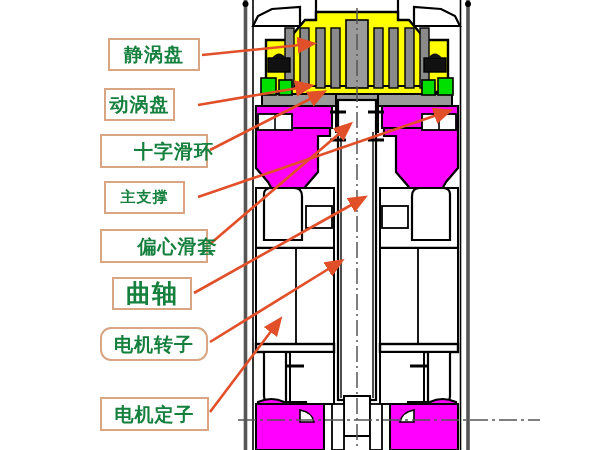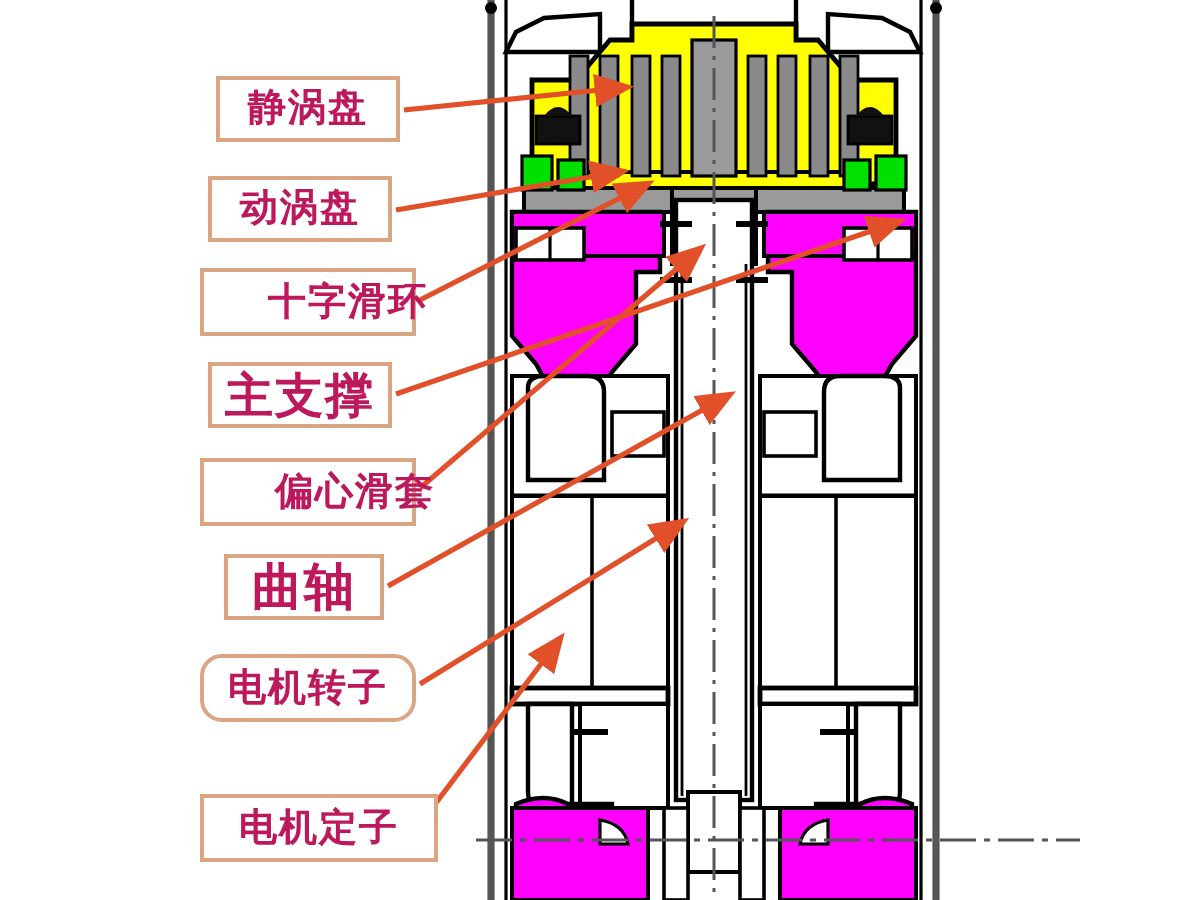--- a/index.html
+++ b/index.html
@@ -7,21 +7,21 @@
        font-family:"DejaVu Sans","Liberation Sans",sans-serif;}
   #stage{position:absolute;left:0;top:0;width:600px;height:450px;background:#fff;}
   #svgroot{position:absolute;left:0;top:0;width:600px;height:450px;}
 
   .label-box{
     position:absolute;
     background:#ffffff;
     border:2px solid #d9a583;
     box-sizing:border-box;
     display:flex;align-items:center;justify-content:center;
-    color:#be185d;
+    color:#15803d;
     font-weight:bold;
     letter-spacing:1px;
     white-space:nowrap;
     font-family:"DejaVu Sans","Liberation Sans",sans-serif;
   }
   .lb-txt{display:block;line-height:1;}
 </style>
 </head>
 <body>
 
@@ -174,36 +174,36 @@
         <line x1="194" y1="293" x2="353" y2="204" stroke="#E2502A" stroke-width="2.6" marker-end="url(#ah)"></line>
         <line x1="210" y1="342" x2="330" y2="268" stroke="#E2502A" stroke-width="2.6" marker-end="url(#ah)"></line>
         <line x1="210" y1="412" x2="272" y2="330" stroke="#E2502A" stroke-width="2.6" marker-end="url(#ah)"></line>
       </g>
   </svg>
 
   <div id="labels">
       <div class="label-box" style="left: 108px; top: 38px; width: 92px; height: 33px; font-size: 19px;">
         <span class="lb-txt">静涡盘</span>
       </div>
-      <div class="label-box" style="left: 104px; top: 88px; width: 92px; height: 33px; font-size: 19px;">
+      <div class="label-box" style="left: 104px; top: 88px; width: 71px; height: 33px; font-size: 19px;">
         <span class="lb-txt">动涡盘</span>
       </div>
       <div class="label-box" style="left: 100px; top: 134px; width: 108px; height: 34px; font-size: 19px; padding-left: 40px;">
         <span class="lb-txt">十字滑环</span>
       </div>
-      <div class="label-box" style="left: 104px; top: 181px; width: 92px; height: 33px; font-size: 24px;">
+      <div class="label-box" style="left: 104px; top: 181px; width: 81px; height: 33px; font-size: 15px;">
         <span class="lb-txt">主支撑</span>
       </div>
       <div class="label-box" style="left: 100px; top: 229px; width: 108px; height: 34px; font-size: 19px; padding-left: 47px;">
         <span class="lb-txt">偏心滑套</span>
       </div>
       <div class="label-box" style="left: 112px; top: 277px; width: 80px; height: 33px; font-size: 25px;">
         <span class="lb-txt">曲轴</span>
       </div>
       <div class="label-box" style="left: 100px; top: 327px; width: 108px; height: 34px; font-size: 19px; border-radius: 11px;">
         <span class="lb-txt">电机转子</span>
       </div>
-      <div class="label-box" style="left: 100px; top: 397px; width: 119px; height: 34px; font-size: 19px;">
+      <div class="label-box" style="left: 100px; top: 397px; width: 109px; height: 34px; font-size: 19px;">
         <span class="lb-txt">电机定子</span>
       </div>
     </div>
 
 </div>
 
 </body></html>

